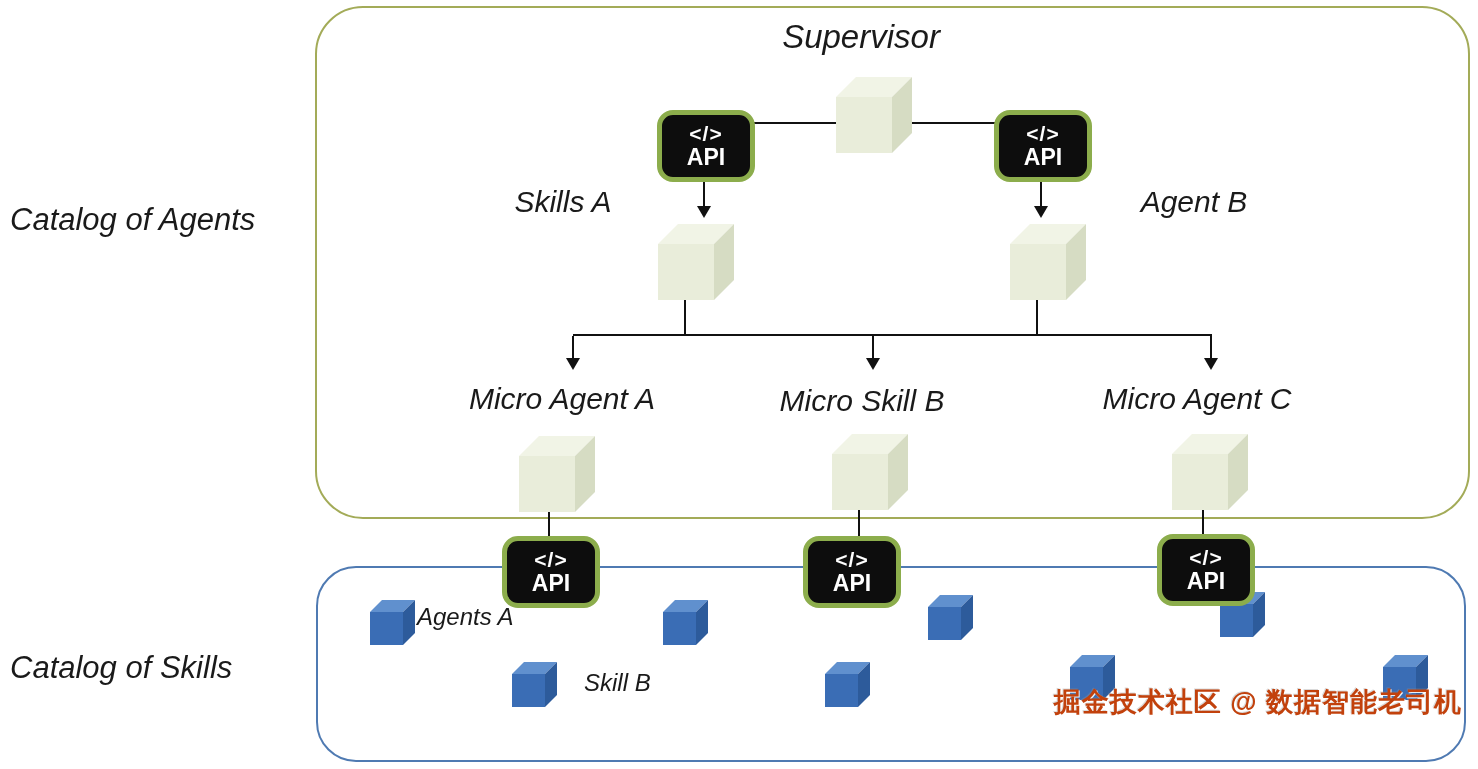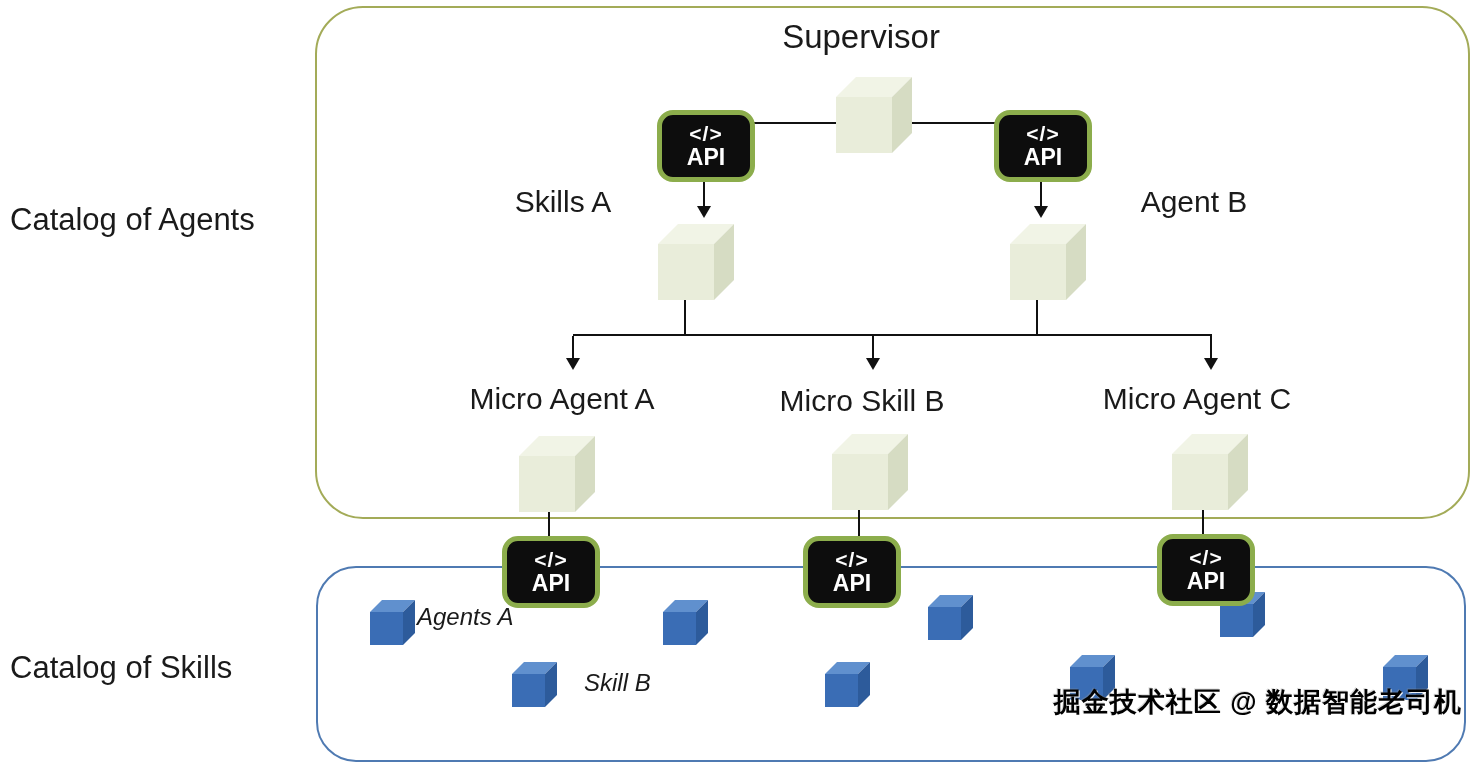--- a/index.html
+++ b/index.html
@@ -44,28 +44,28 @@
   
   .api-badge {
     position:absolute; width:88px; height:62px; box-sizing:content-box;
     background:var(--api-bg,#0d0d0d); border:5px solid var(--api-border-green,#8cad4c);
     border-radius:16px; display:flex; flex-direction:column; align-items:center;
     justify-content:center; color:#fff; font-weight:bold; line-height:1.05;
   }
   .api-badge .api-icon  { font-size:21px; letter-spacing:1px; }
   .api-badge .api-label { font-size:23px; }
   
-  .lbl { position:absolute; white-space:nowrap; }
+  .lbl { position:absolute; white-space:nowrap;font-style:italic; }
   .lbl-title   { font-size:33px; transform:translateX(-50%); }
   .lbl-section { font-size:31px; }
   .lbl-node    { font-size:30px; transform:translateX(-50%); }
   .lbl-skill   { font-size:24px; font-style:italic; }
   .watermark {
     position:absolute; right:16px; top:684px; font-size:27px; font-weight:700;
-    color:#000000; text-shadow:1px 1px 0 rgba(255,255,255,0.9), -1px -1px 0 rgba(150,150,150,0.35);
+    color:#c2410c; text-shadow:1px 1px 0 rgba(255,255,255,0.9), -1px -1px 0 rgba(150,150,150,0.35);
     letter-spacing:1px;
   }
 </style>
 </head>
 <body>
 
 <div class="canvas">
 
   <div class="box agents-box"></div>
   <div class="box skills-box"></div>

